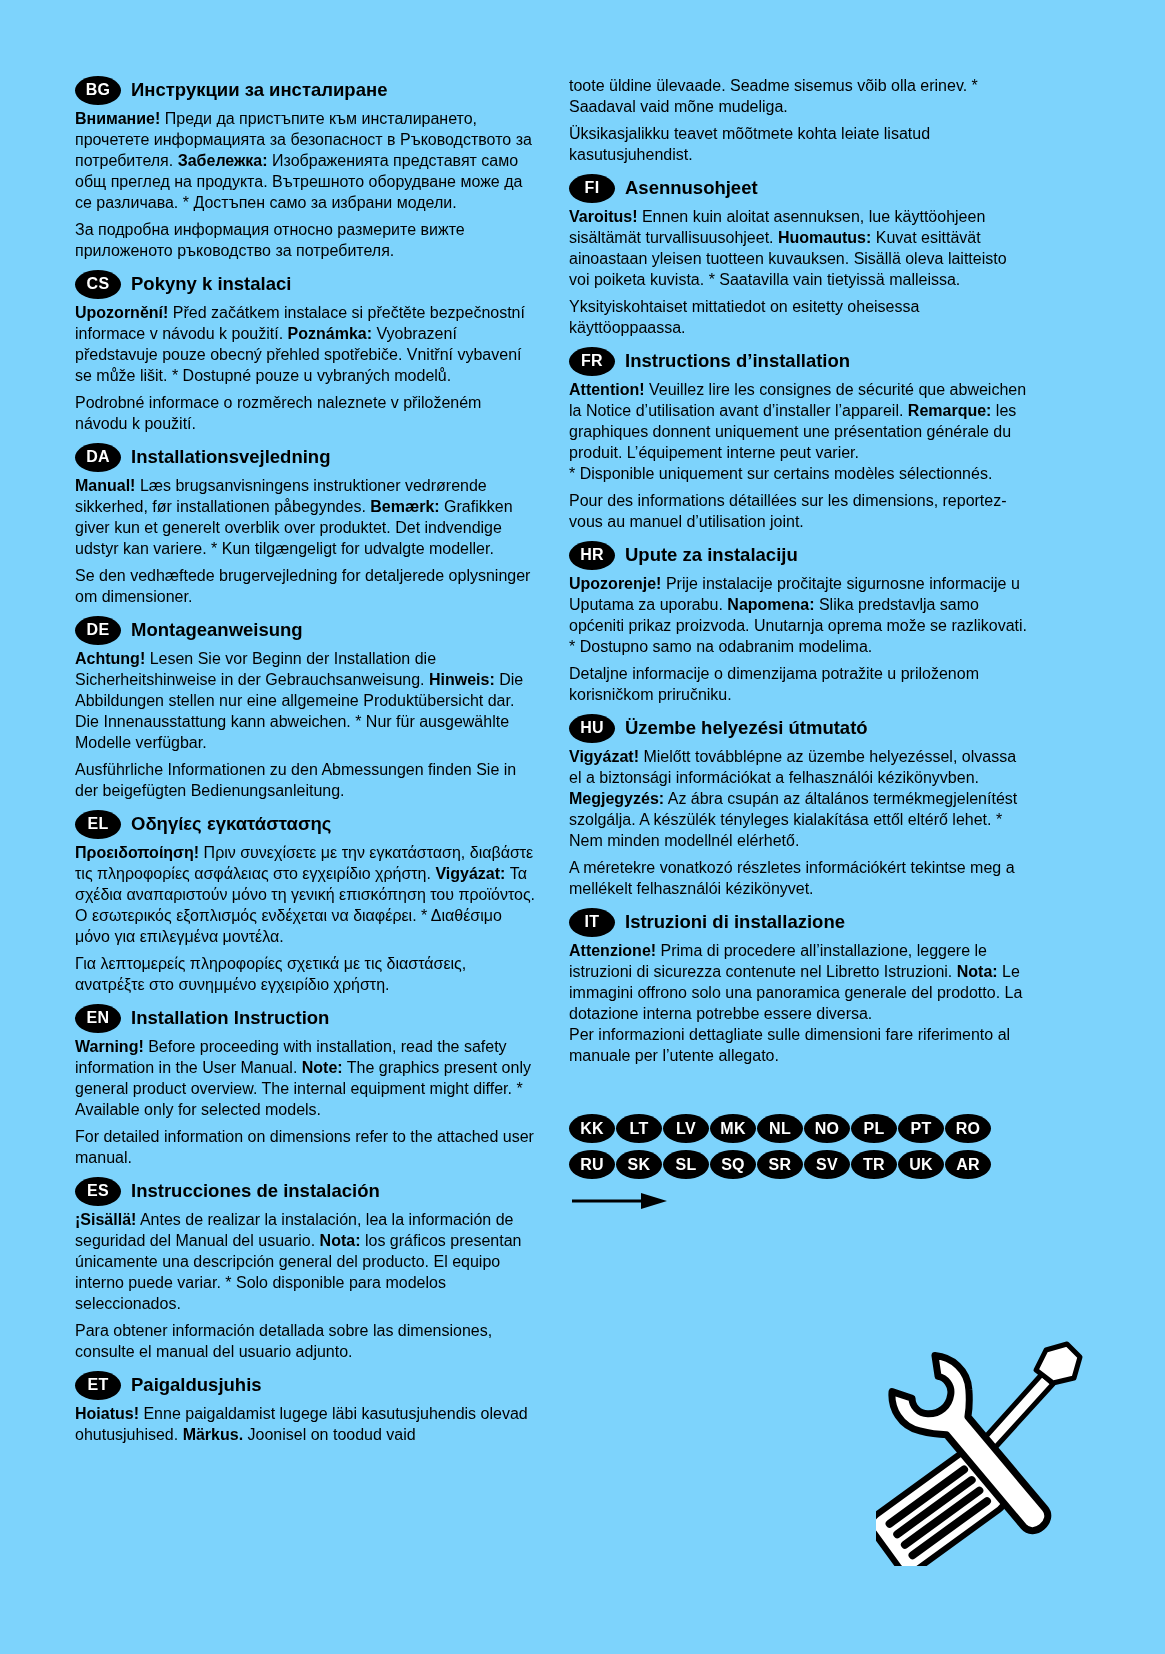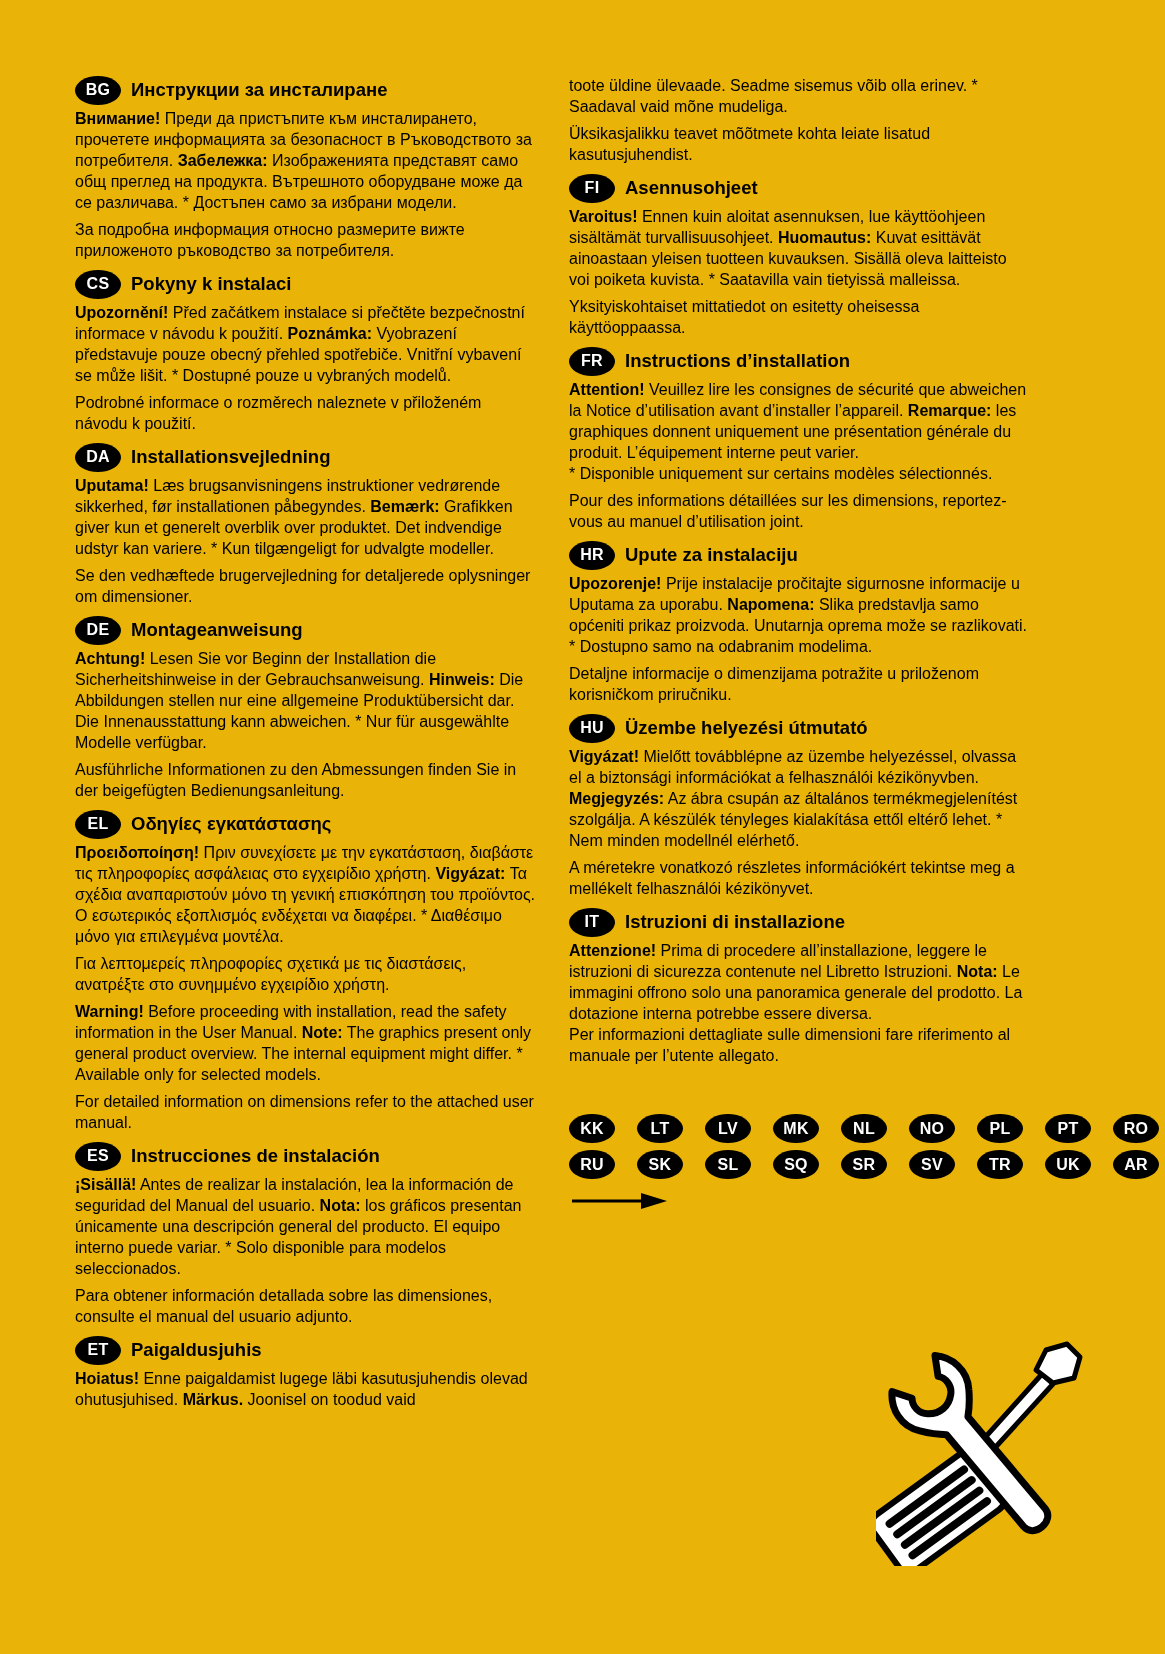--- a/index.html
+++ b/index.html
@@ -1,19 +1,19 @@
 <!DOCTYPE html>
 <html><head>
 <meta charset="utf-8">
 <style>
   html,body{margin:0;padding:0;background:#e8e8e8;}
   .page{
     position:relative;
     width:1165px;height:1654px;
-    background:#eab308;
+    background:#7dd3fc;
     font-family:"Liberation Sans","DejaVu Sans",sans-serif;
     color:#000;
     overflow:hidden;
     margin:0 auto;
   }
   .cols{
     display:flex;
     gap:33px;
     padding:75px 0 0 75px;
   }
@@ -44,21 +44,21 @@
     border-radius:50%;
     font-weight:bold;
     font-size:16px;
     letter-spacing:.3px;
   }
   p.para{margin:0 0 6px 0;}
   p.mb0{margin-bottom:0;}
   .run{white-space:pre-wrap;}
   b.run{font-weight:bold;}
   .badges-block{margin-top:48px;}
-  .badges-row{display:flex;gap:22px;margin:0 0 7px 0;text-align:center;}
+  .badges-row{display:flex;gap:1px;margin:0 0 7px 0;text-align:center;}
   .arrow-wrap{margin:10px 0 0 2px;height:24px;}
   .tools-icon{
     position:absolute;
     left:876px;top:1336px;
     width:212px;height:230px;
   }
 </style>
 </head>
 <body>
 
@@ -83,21 +83,21 @@
         </h2>
         <p class="para"><b class="run">Upozornění!</b><span class="run"> Před začátkem instalace si přečtěte bezpečnostní informace v návodu k použití. </span><b class="run">Poznámka:</b><span class="run"> Vyobrazení představuje pouze obecný přehled spotřebiče. Vnitřní vybavení se může lišit. * Dostupné pouze u vybraných modelů.</span></p>
         <p class="para">Podrobné informace o rozměrech naleznete v přiloženém návodu k použití.</p>
       </section>
 
       <section class="sec">
         <h2 class="head">
           <span class="badge">DA</span>
           <span>Installationsvejledning</span>
         </h2>
-        <p class="para"><b class="run">Uputama!</b><span class="run"> Læs brugsanvisningens instruktioner vedrørende sikkerhed, før installationen påbegyndes. </span><b class="run">Bemærk:</b><span class="run"> Grafikken giver kun et generelt overblik over produktet. Det indvendige udstyr kan variere. * Kun tilgængeligt for udvalgte modeller.</span></p>
+        <p class="para"><b class="run">Manual!</b><span class="run"> Læs brugsanvisningens instruktioner vedrørende sikkerhed, før installationen påbegyndes. </span><b class="run">Bemærk:</b><span class="run"> Grafikken giver kun et generelt overblik over produktet. Det indvendige udstyr kan variere. * Kun tilgængeligt for udvalgte modeller.</span></p>
         <p class="para">Se den vedhæftede brugervejledning for detaljerede oplysninger om dimensioner.</p>
       </section>
 
       <section class="sec">
         <h2 class="head">
           <span class="badge">DE</span>
           <span>Montageanweisung</span>
         </h2>
         <p class="para"><b class="run">Achtung!</b><span class="run"> Lesen Sie vor Beginn der Installation die Sicherheitshinweise in der Gebrauchsanweisung. </span><b class="run">Hinweis:</b><span class="run"> Die Abbildungen stellen nur eine allgemeine Produktübersicht dar. Die Innenausstattung kann abweichen. * Nur für ausgewählte Modelle verfügbar.</span></p>
         <p class="para">Ausführliche Informationen zu den Abmessungen finden Sie in der beigefügten Bedienungsanleitung.</p>
@@ -106,20 +106,24 @@
       <section class="sec">
         <h2 class="head">
           <span class="badge">EL</span>
           <span>Οδηγίες εγκατάστασης</span>
         </h2>
         <p class="para"><b class="run">Προειδοποίηση!</b><span class="run"> Πριν συνεχίσετε με την εγκατάσταση, διαβάστε τις πληροφορίες ασφάλειας στο εγχειρίδιο χρήστη. </span><b class="run">Vigyázat:</b><span class="run"> Τα σχέδια αναπαριστούν μόνο τη γενική επισκόπηση του προϊόντος. Ο εσωτερικός εξοπλισμός ενδέχεται να διαφέρει. * Διαθέσιμο μόνο για επιλεγμένα μοντέλα.</span></p>
         <p class="para">Για λεπτομερείς πληροφορίες σχετικά με τις διαστάσεις, ανατρέξτε στο συνημμένο εγχειρίδιο χρήστη.</p>
       </section>
 
       <section class="sec">
+        <h2 class="head">
+          <span class="badge">EN</span>
+          <span>Installation Instruction</span>
+        </h2>
         <p class="para"><b class="run">Warning!</b><span class="run"> Before proceeding with installation, read the safety information in the User Manual. </span><b class="run">Note:</b><span class="run"> The graphics present only general product overview. The internal equipment might differ. * Available only for selected models.</span></p>
         <p class="para">For detailed information on dimensions refer to the attached user manual.</p>
       </section>
 
       <section class="sec">
         <h2 class="head">
           <span class="badge">ES</span>
           <span>Instrucciones de instalación</span>
         </h2>
         <p class="para"><b class="run">¡Sisällä!</b><span class="run"> Antes de realizar la instalación, lea la información de seguridad del Manual del usuario. </span><b class="run">Nota:</b><span class="run"> los gráficos presentan únicamente una descripción general del producto. El equipo interno puede variar. * Solo disponible para modelos seleccionados.</span></p>

